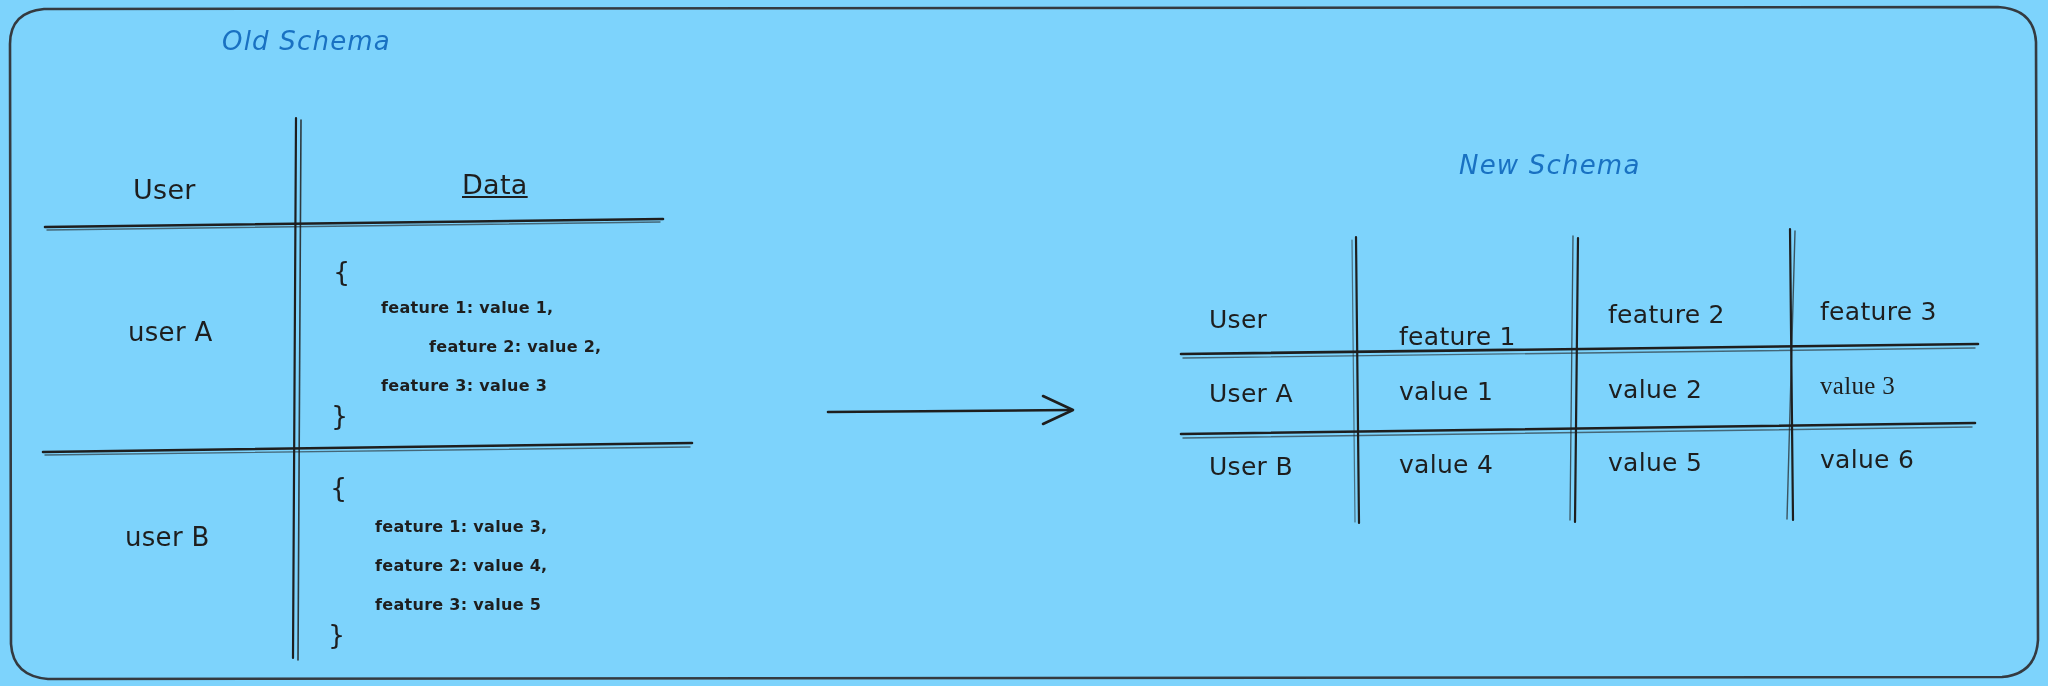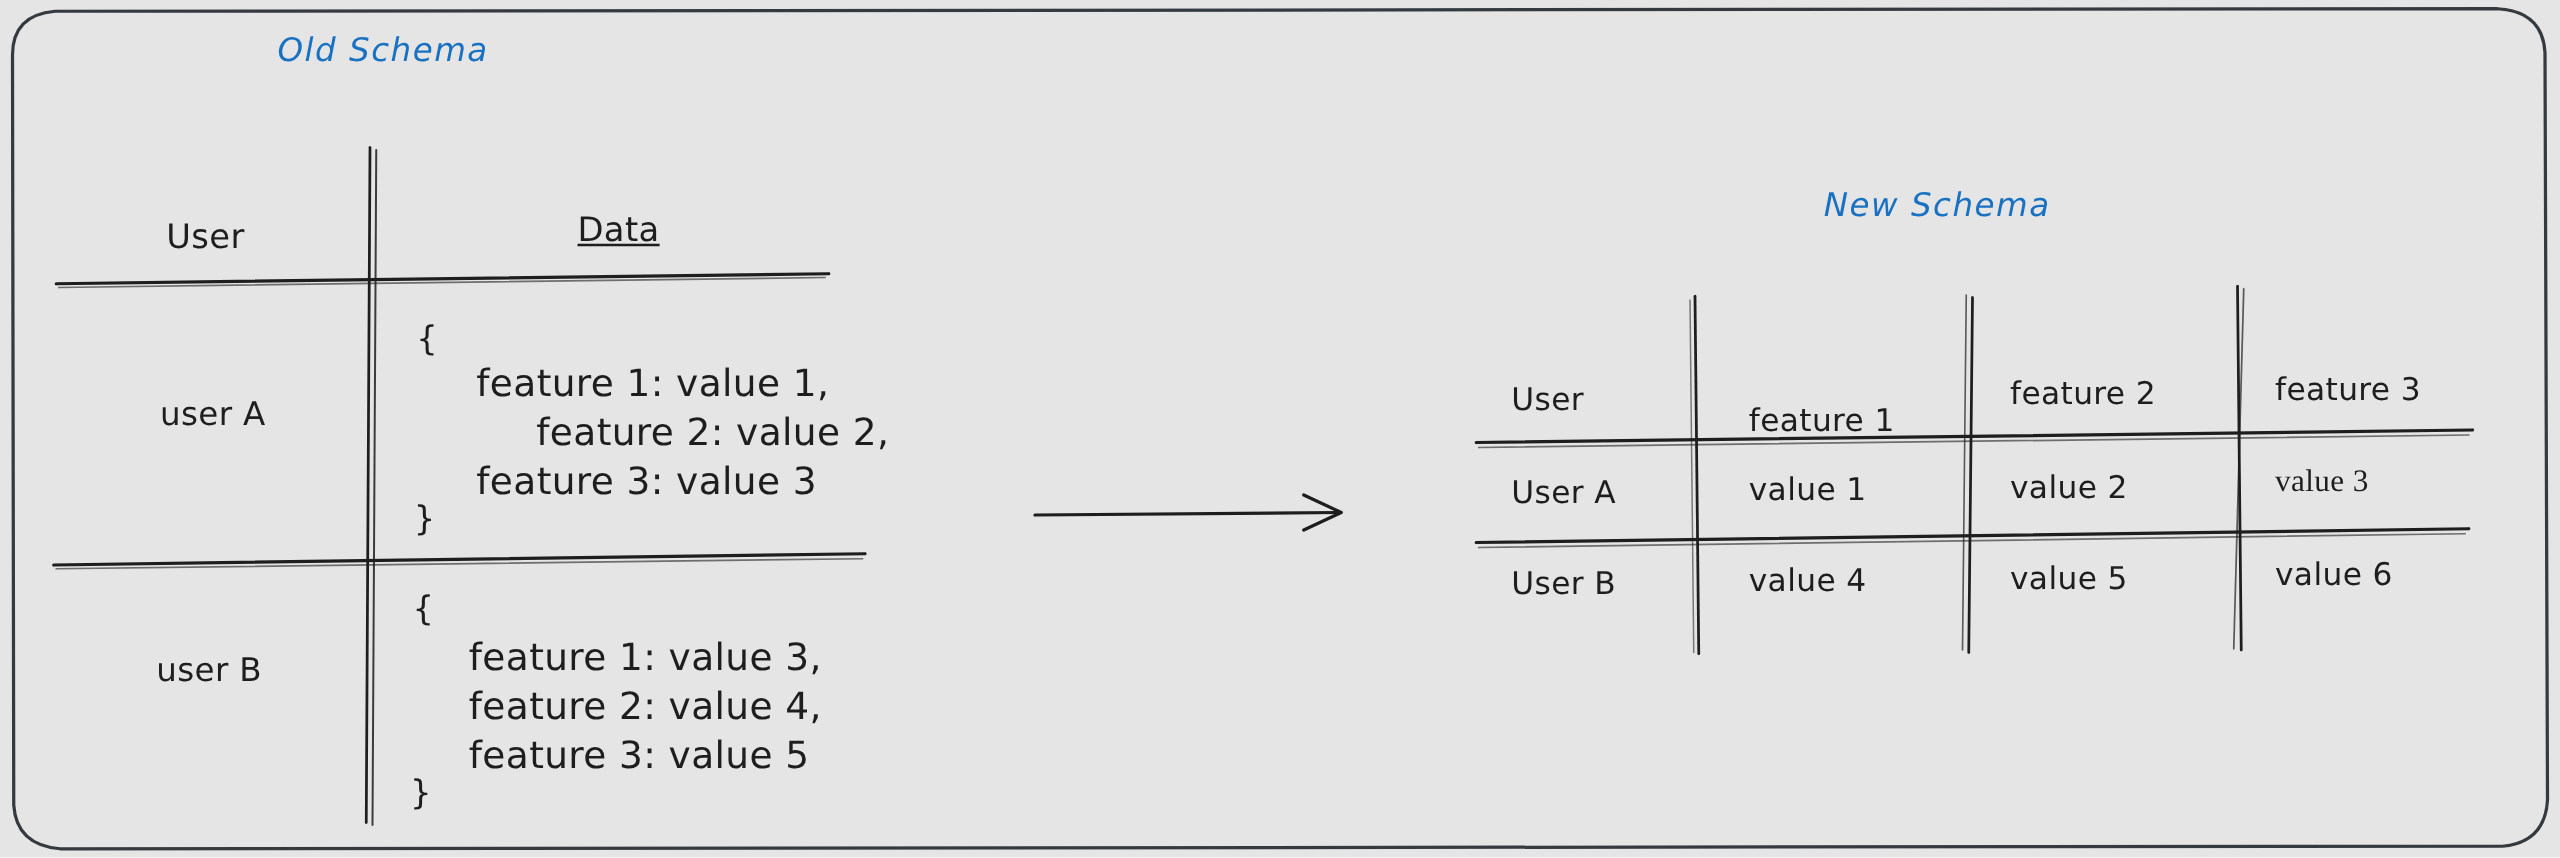--- a/index.html
+++ b/index.html
@@ -4,21 +4,21 @@
 <style>
   html, body {
     margin: 0;
     padding: 0;
     background: #ffffff;
   }
   #canvas {
     position: relative;
     width: 2048px;
     height: 686px;
-    background: #e5e5e5;
+    background: #7dd3fc;
     overflow: hidden;
     font-family: "DejaVu Sans", sans-serif;
   }
   #sketch-layer {
     position: absolute;
     left: 0;
     top: 0;
     width: 2048px;
     height: 686px;
     pointer-events: none;
@@ -40,22 +40,23 @@
   .hdr {
     font-size: 27px;
   }
   .cell {
     font-size: 26px;
   }
   .json-brace {
     font-size: 27px;
   }
   .json-line {
-    font-size: 30px;
+    font-size: 16px;
     line-height: 39px;
+    font-weight: bold;
   }
   .rt-hdr { font-size: 25px; }
   .rt-cell { font-size: 25px; }
 </style>
 </head>
 <body>
 
 <div id="canvas">
 
   <svg id="sketch-layer" viewBox="0 0 2048 686">

